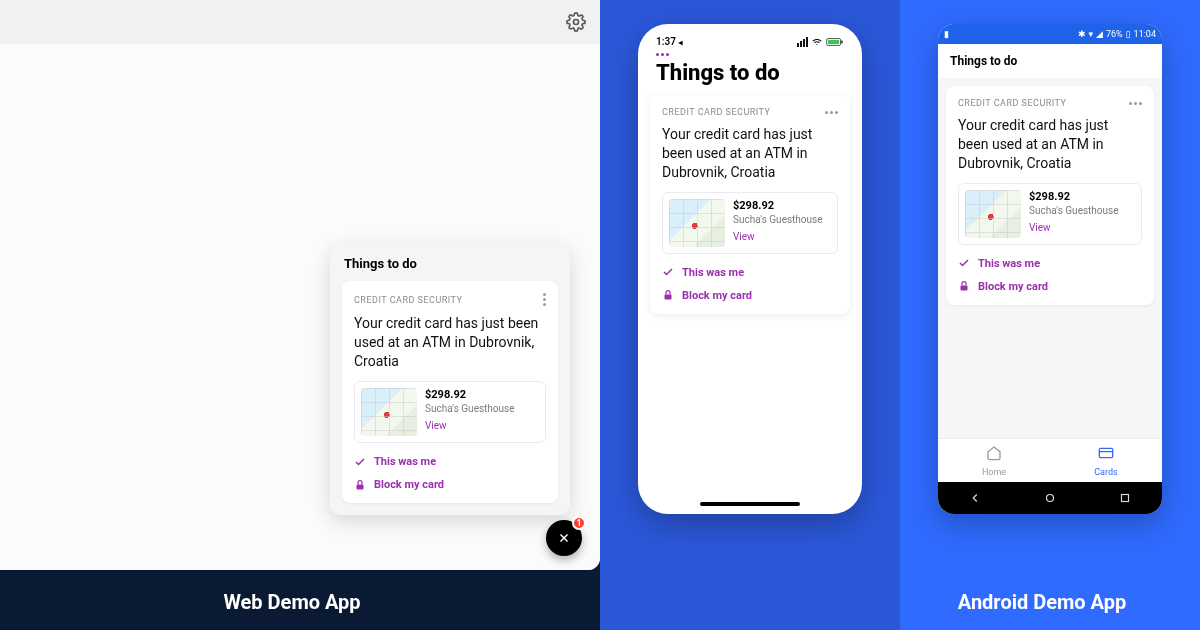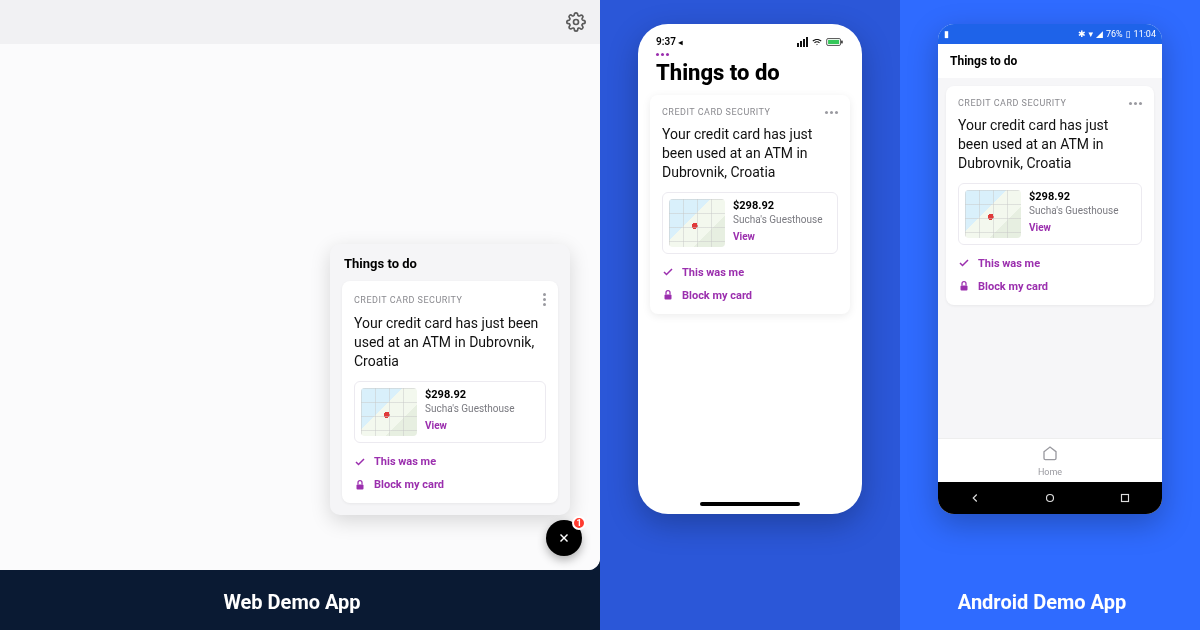--- a/index.html
+++ b/index.html
@@ -44,21 +44,21 @@
   }
   .map::after{content:"";position:absolute;inset:0;
     background:
       linear-gradient(to right, rgba(200,200,200,.5) 1px, transparent 1px) 0 0/14px 100%,
       linear-gradient(to bottom, rgba(200,200,200,.5) 1px, transparent 1px) 0 0/100% 14px;
     border-radius:4px;
   }
   .txn-meta { display:flex; flex-direction:column; gap:2px; }
   .amount { font-weight:700; font-size:11px; }
   .merchant { font-size:10px; color:#7a7a80;}
-  .viewlink { font-size:10px; color:#9b2fae; font-weight:700; margin-top:4px; cursor:pointer;}
+  .viewlink { font-size:10px; color:#9b2fae; font-weight:400; margin-top:4px; cursor:pointer;}
   .actions { margin-top:12px; display:flex; flex-direction:column; gap:10px; }
   .action { display:flex; align-items:center; gap:8px; font-size:11px; font-weight:700; color:#9b2fae; cursor:pointer;}
   .action svg { width:12px; height:12px; }
   .dots-v { display:flex; flex-direction:column; gap:2px; }
   .dots-v span, .dots-h span { width:3px; height:3px; border-radius:50%; background:#9a9aa0; display:block;}
   .dots-h { display:flex; gap:2px; }
 
   .fab {
     position:absolute; right:18px; bottom:14px; width:36px; height:36px; border-radius:50%;
     background:#000; color:#fff; display:flex; align-items:center; justify-content:center;
@@ -162,21 +162,21 @@
         <div class="fab-badge">1</div>
       </div>
     </div>
   </div>
   <div class="caption">Web Demo App</div>
 </div>
 
 <div class="col col-ios">
   <div class="iphone">
     <div class="ios-status">
-      <span><span>9:37</span> <span style="font-size:8px">◂</span></span>
+      <span><span>1:37</span> <span style="font-size:8px">◂</span></span>
       <span class="right">
         <span class="sigbars">
             <i></i>
             <i></i>
             <i></i>
             <i></i>
           </span>
         <svg width="12" height="10" viewBox="0 0 24 24" fill="#111">
             <path d="M12 20l-2-2c1-1 3-1 4 0zM5 13c4-4 10-4 14 0l-2 2c-3-3-7-3-10 0zM1 9c6-6 16-6 22 0l-2 2c-5-5-13-5-18 0z"></path>
           </svg>
@@ -285,20 +285,27 @@
         </div>
       </div>
     </div>
     <div class="and-bottomnav">
       <div class="tab">
         <svg width="16" height="16" viewBox="0 0 24 24" fill="none" stroke="currentColor" stroke-width="2">
             <path d="M3 10l9-7 9 7v10a2 2 0 0 1-2 2H5a2 2 0 0 1-2-2z"></path>
           </svg>
         <span>Home</span>
       </div>
+      <div class="tab active">
+        <svg width="16" height="16" viewBox="0 0 24 24" fill="none" stroke="currentColor" stroke-width="2">
+            <rect x="2" y="5" width="20" height="14" rx="2"></rect>
+            <line x1="2" y1="10" x2="22" y2="10"></line>
+          </svg>
+        <span>Cards</span>
+      </div>
     </div>
     <div class="and-navbar">
       <svg viewBox="0 0 24 24">
           <polyline points="15 6 9 12 15 18"></polyline>
         </svg>
       <svg viewBox="0 0 24 24">
           <circle cx="12" cy="12" r="6"></circle>
         </svg>
       <svg viewBox="0 0 24 24">
           <rect x="6" y="6" width="12" height="12"></rect>

